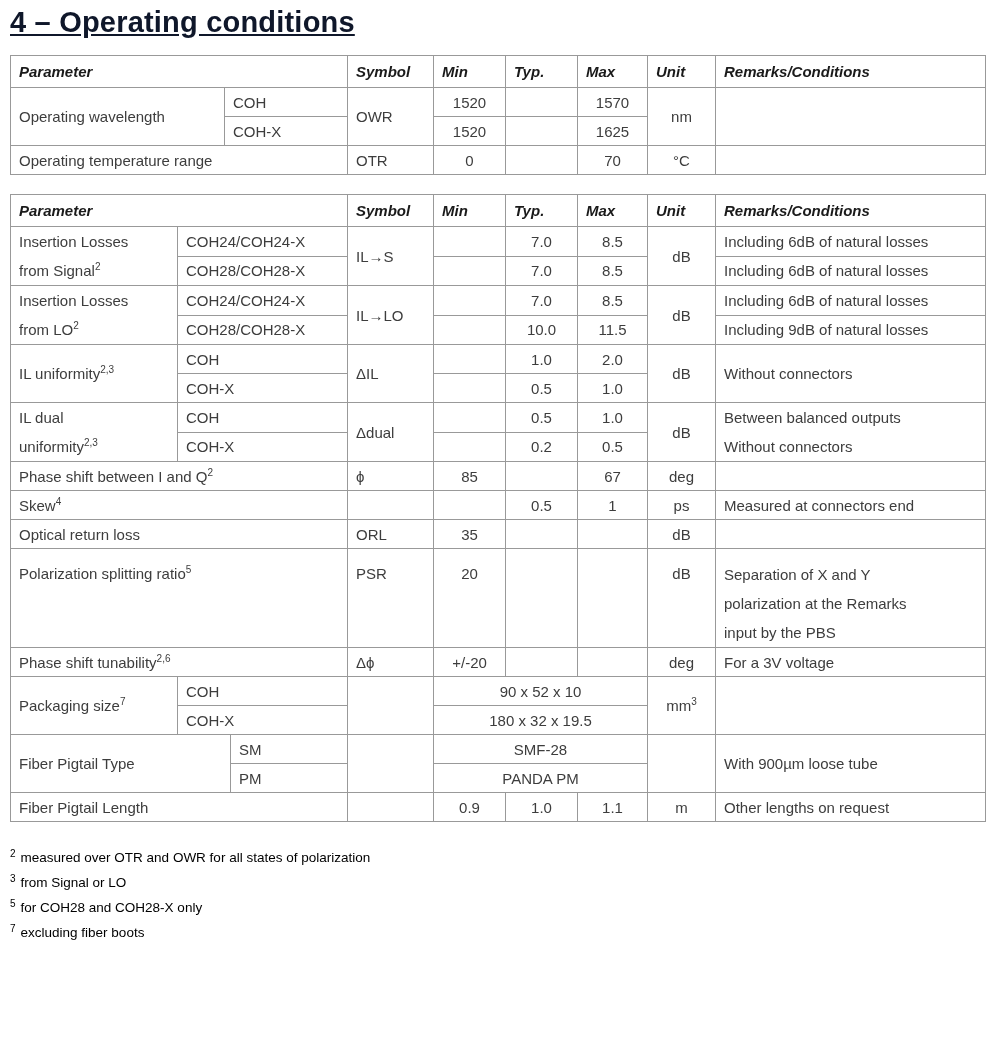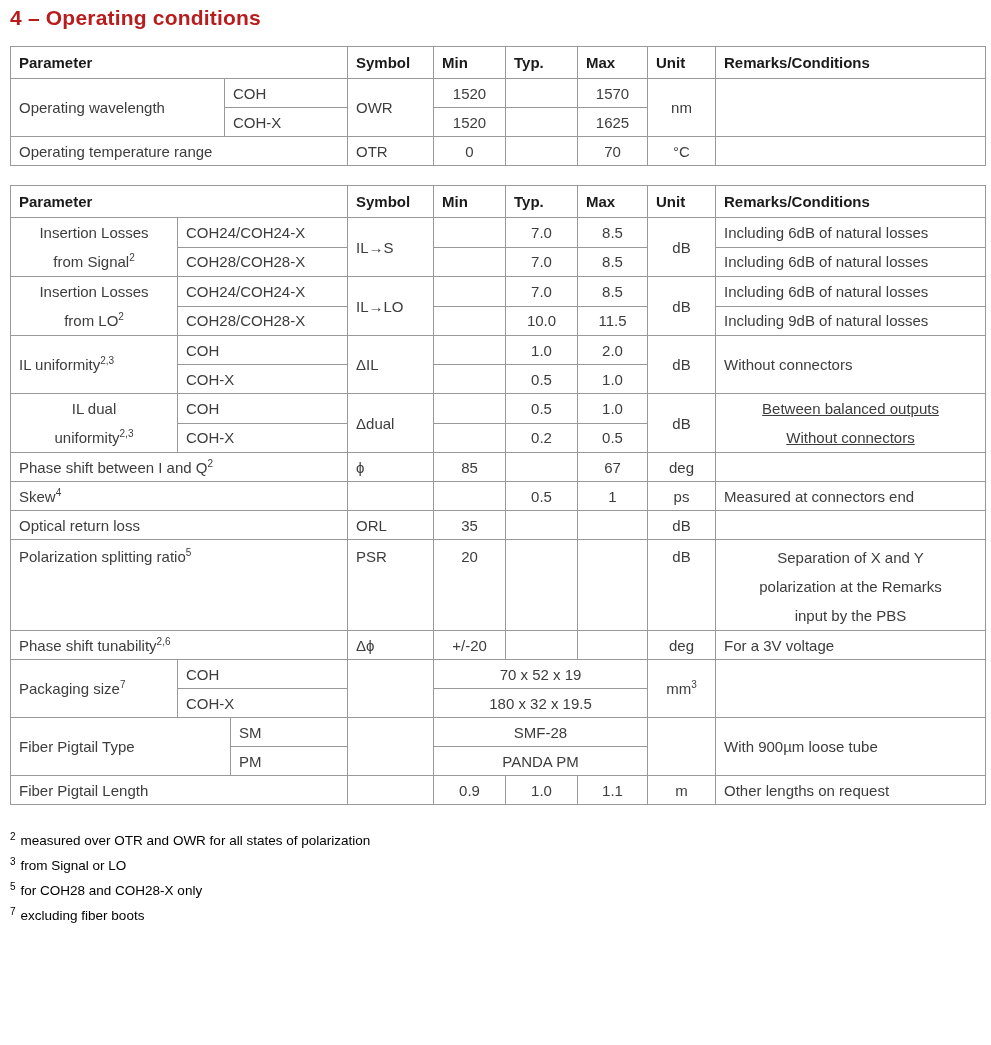--- a/index.html
+++ b/index.html
@@ -5,25 +5,26 @@
   * { box-sizing: border-box; }
   html,body { margin:0; padding:0; background:#ffffff; }
   body {
     width: 991px;
     font-family: "Liberation Sans", "DejaVu Sans", sans-serif;
     color: #3d3d3d;
   }
   .page { padding: 4px 6px 12px 10px; }
 
   .section-heading {
-    color: #b91c1c;
-    font-size: 21px;
+    color: #0f172a;
+    font-size: 29px;
     font-weight: bold;
     letter-spacing: 0.2px;
     margin: 0;
+    text-decoration: underline;
   }
   #heading-operating { margin: 2px 0 0 0; }
   #heading-specs { margin: 43px 0 0 0; }
 
   table {
     border-collapse: collapse;
     table-layout: fixed;
     width: 975px;
     font-size: 15px;
   }
@@ -37,26 +38,26 @@
     vertical-align: middle;
   }
   th {
     color: #1a1a1a;
     font-weight: bold;
     text-align: left;
     height: 31px;
   }
   th.c { text-align: left; }
   tr { height: 29px; }
-  thead tr { height: 32px; }
+  thead tr { height: 32px; font-style: italic; }
   td.c { text-align: center; }
-  td .line { line-height: 29px; white-space: nowrap; text-align: center; }
+  td .line { line-height: 29px; white-space: nowrap; }
   tr.tall { height: 85px; }
-  tr.tall td { vertical-align: top; padding-top: 3px; line-height: 28px; }
-  td.remark-multi { line-height: 29px; text-decoration: underline; }
+  tr.tall td { vertical-align: top; padding-top: 11px; line-height: 28px; }
+  td.remark-multi { line-height: 29px; }
 
   sup {
     font-size: 10px;
     line-height: 0;
     vertical-align: super;
   }
 
   .footnotes { margin-top: 23px; }
   .footnote {
     font-size: 13.5px;
@@ -294,21 +295,21 @@
         <td class="c">deg</td>
         <td>For a 3V voltage</td>
       </tr>
 
       <tr>
         <td rowspan="2">
           <span>Packaging size</span><sup>7</sup>
         </td>
         <td colspan="2">COH</td>
         <td rowspan="2"></td>
-        <td colspan="3" class="c">70 x 52 x 19</td>
+        <td colspan="3" class="c">90 x 52 x 10</td>
         <td rowspan="2" class="c">
           <span>mm</span><sup>3</sup>
         </td>
         <td rowspan="2"></td>
       </tr>
       <tr>
         <td colspan="2">COH-X</td>
         <td colspan="3" class="c">180 x 32 x 19.5</td>
       </tr>
 

